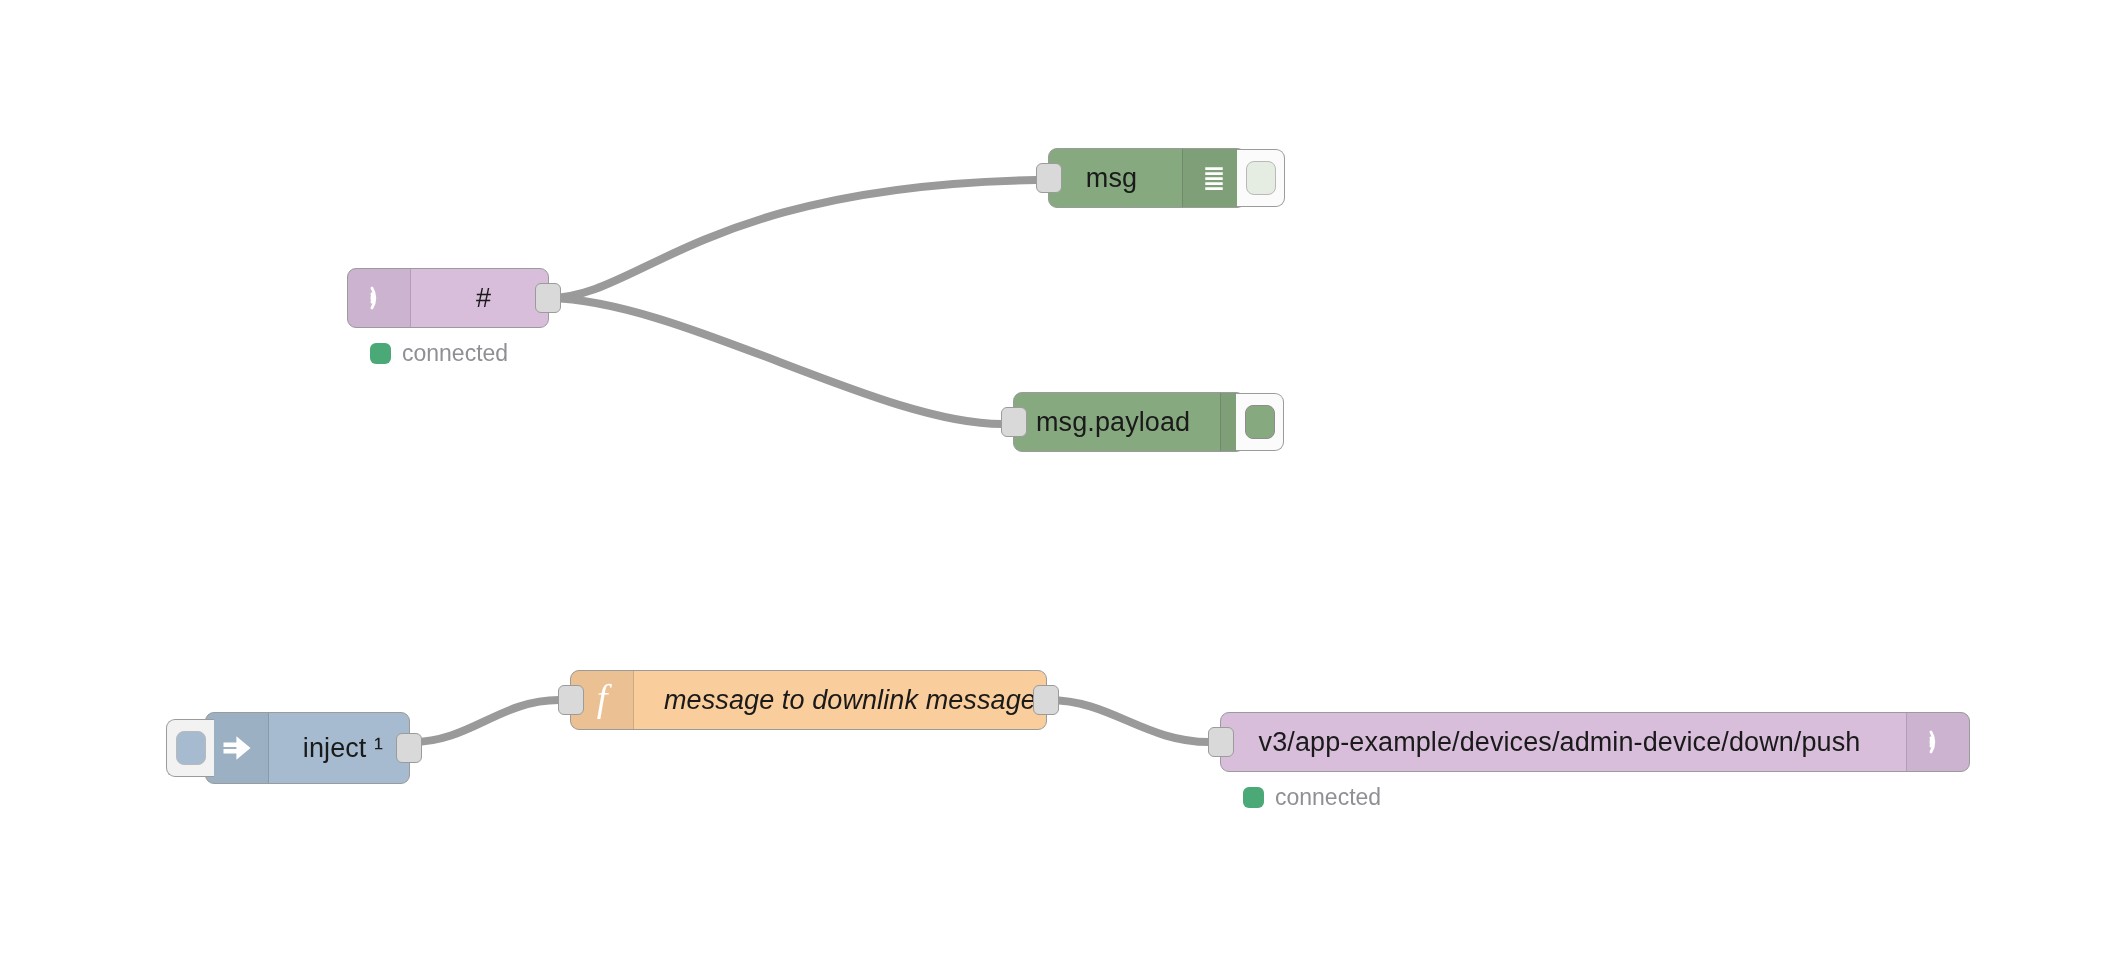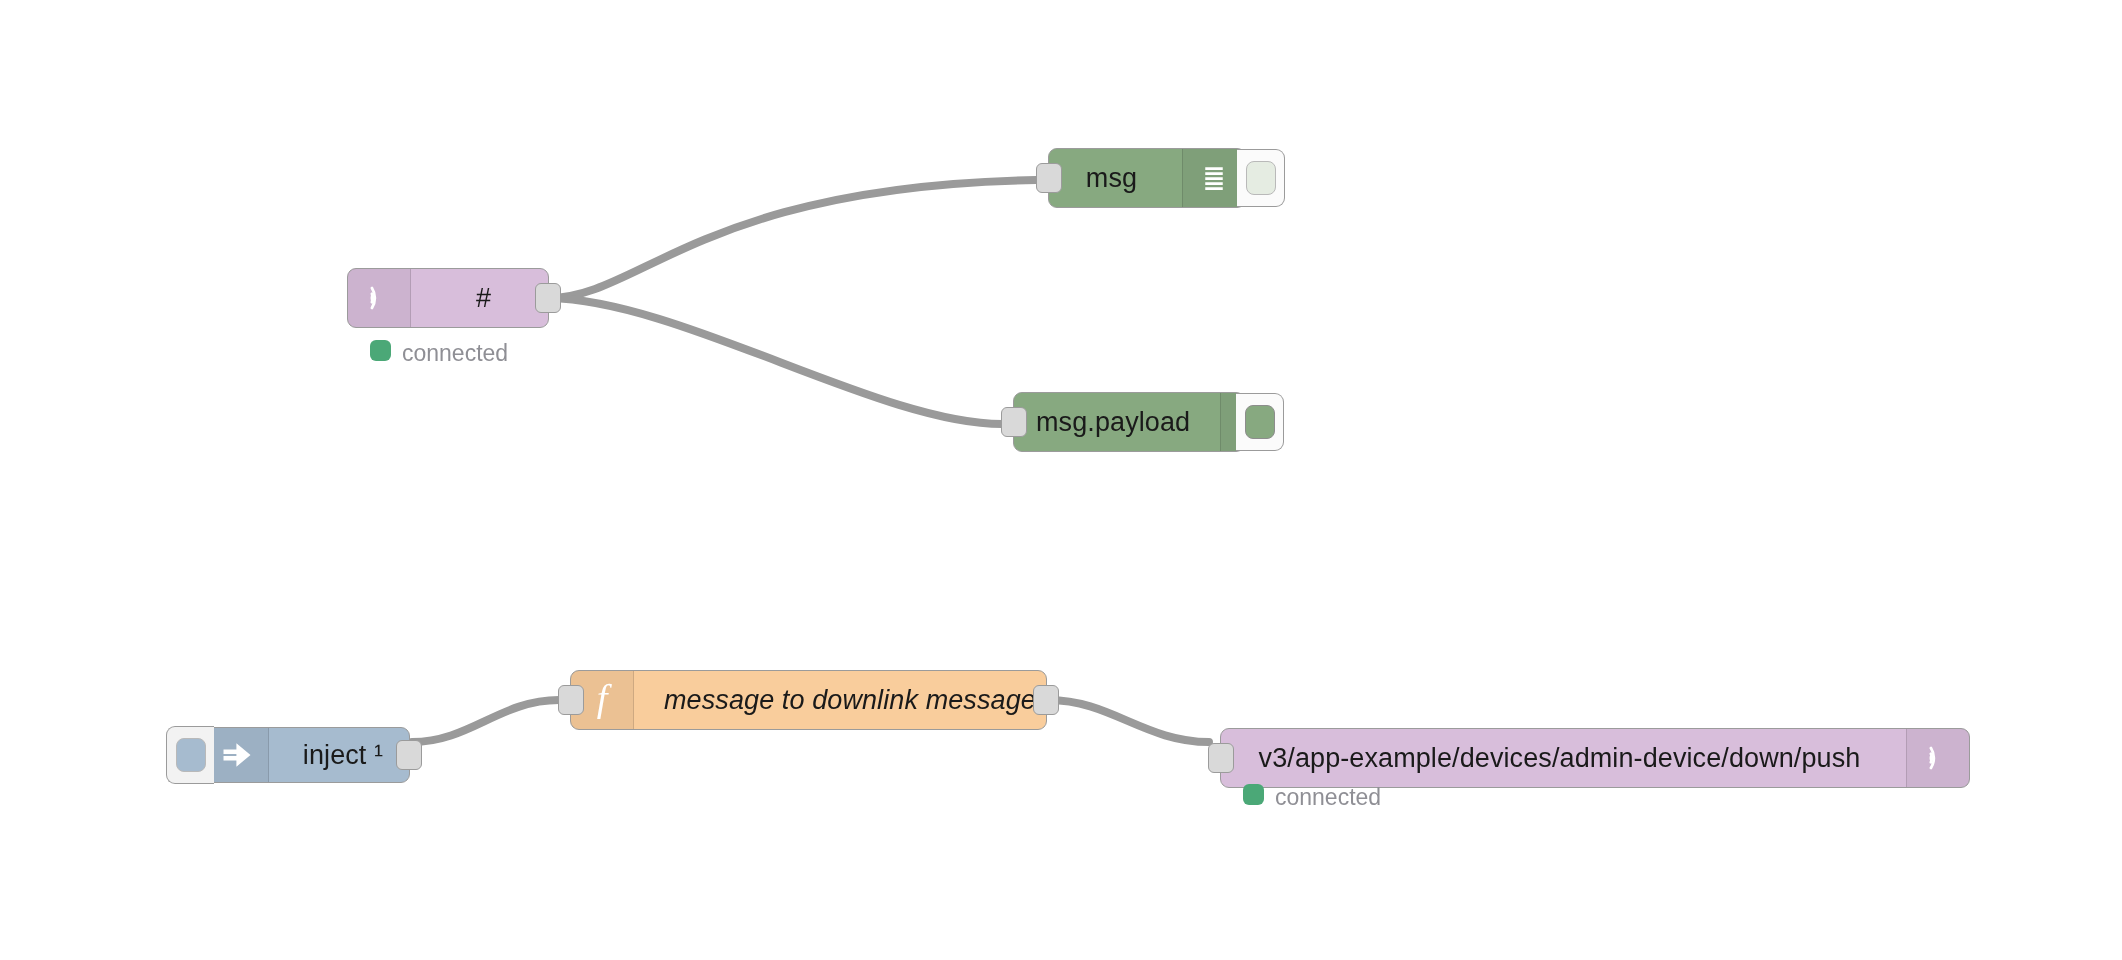--- a/index.html
+++ b/index.html
@@ -96,21 +96,21 @@
     transform: translateY(-50%);
     z-index: 7;
   }
   .port.out { right: -13px; }
   .port.in  { left: -13px; }
 
   
   .status {
     position: absolute;
     display: flex;
-    align-items: flex-start;
+    align-items: center;
     gap: 11px;
     z-index: 6;
   }
   .status-dot {
     width: 21px;
     height: 21px;
     border-radius: 6px;
     background: #4ba877;
   }
   .status-text {
@@ -253,21 +253,21 @@
           </g>
         </svg>
       </div>
     </div>
     <div class="port in"></div>
     <div class="debug-btn">
       <div class="debug-btn-inner active"></div>
     </div>
   </div>
 
-  <div class="node n-inject" style="left:205px; top:712px; width:205px; height:56px;margin-top:15px;">
+  <div class="node n-inject" style="left:205px; top:712px; width:205px; height:72px;">
     <div class="node-body">
       <div class="icon-box left-edge icon-shade">
         <svg class="glyph" width="36" height="36" viewBox="0 0 24 24" aria-hidden="true">
           <path fill="#ffffff" d="M3 8.4 h8.6 V4.2 L21 12 l-9.4 7.8 V15.6 H3 v-3 h8.6 v-1.2 H3 Z"></path>
         </svg>
       </div>
       <div class="label">inject ¹</div>
     </div>
     <div class="port out"></div>
     <div class="inject-btn">
@@ -281,21 +281,21 @@
         <svg class="glyph" width="36" height="40" viewBox="0 0 24 28" aria-hidden="true">
           <text x="12" y="22" text-anchor="middle" font-family="'Liberation Serif', serif" font-size="27" font-style="italic" fill="#ffffff">f</text>
         </svg>
       </div>
       <div class="label italic">message to downlink message</div>
     </div>
     <div class="port in"></div>
     <div class="port out"></div>
   </div>
 
-  <div class="node n-mqtt" style="left:1220px; top:728px; width:750px; height:60px;">
+  <div class="node n-mqtt" style="left:1220px; top:712px; width:750px; height:60px;">
     <div class="node-body">
       <div class="label">v3/app-example/devices/admin-device/down/push</div>
       <div class="icon-box right-edge icon-shade">
         <svg class="glyph" width="34" height="34" viewBox="0 0 24 24" aria-hidden="true">
           <g fill="none" stroke="#ffffff" stroke-width="2" stroke-linecap="round">
             <path d="M7 5 A 13 13 0 0 1 7 19"></path>
             <path d="M7 9 A 8 8 0 0 1 7 15"></path>
             <path d="M7 12.6 A 2 2 0 0 0 7 11.4"></path>
           </g>
         </svg>

